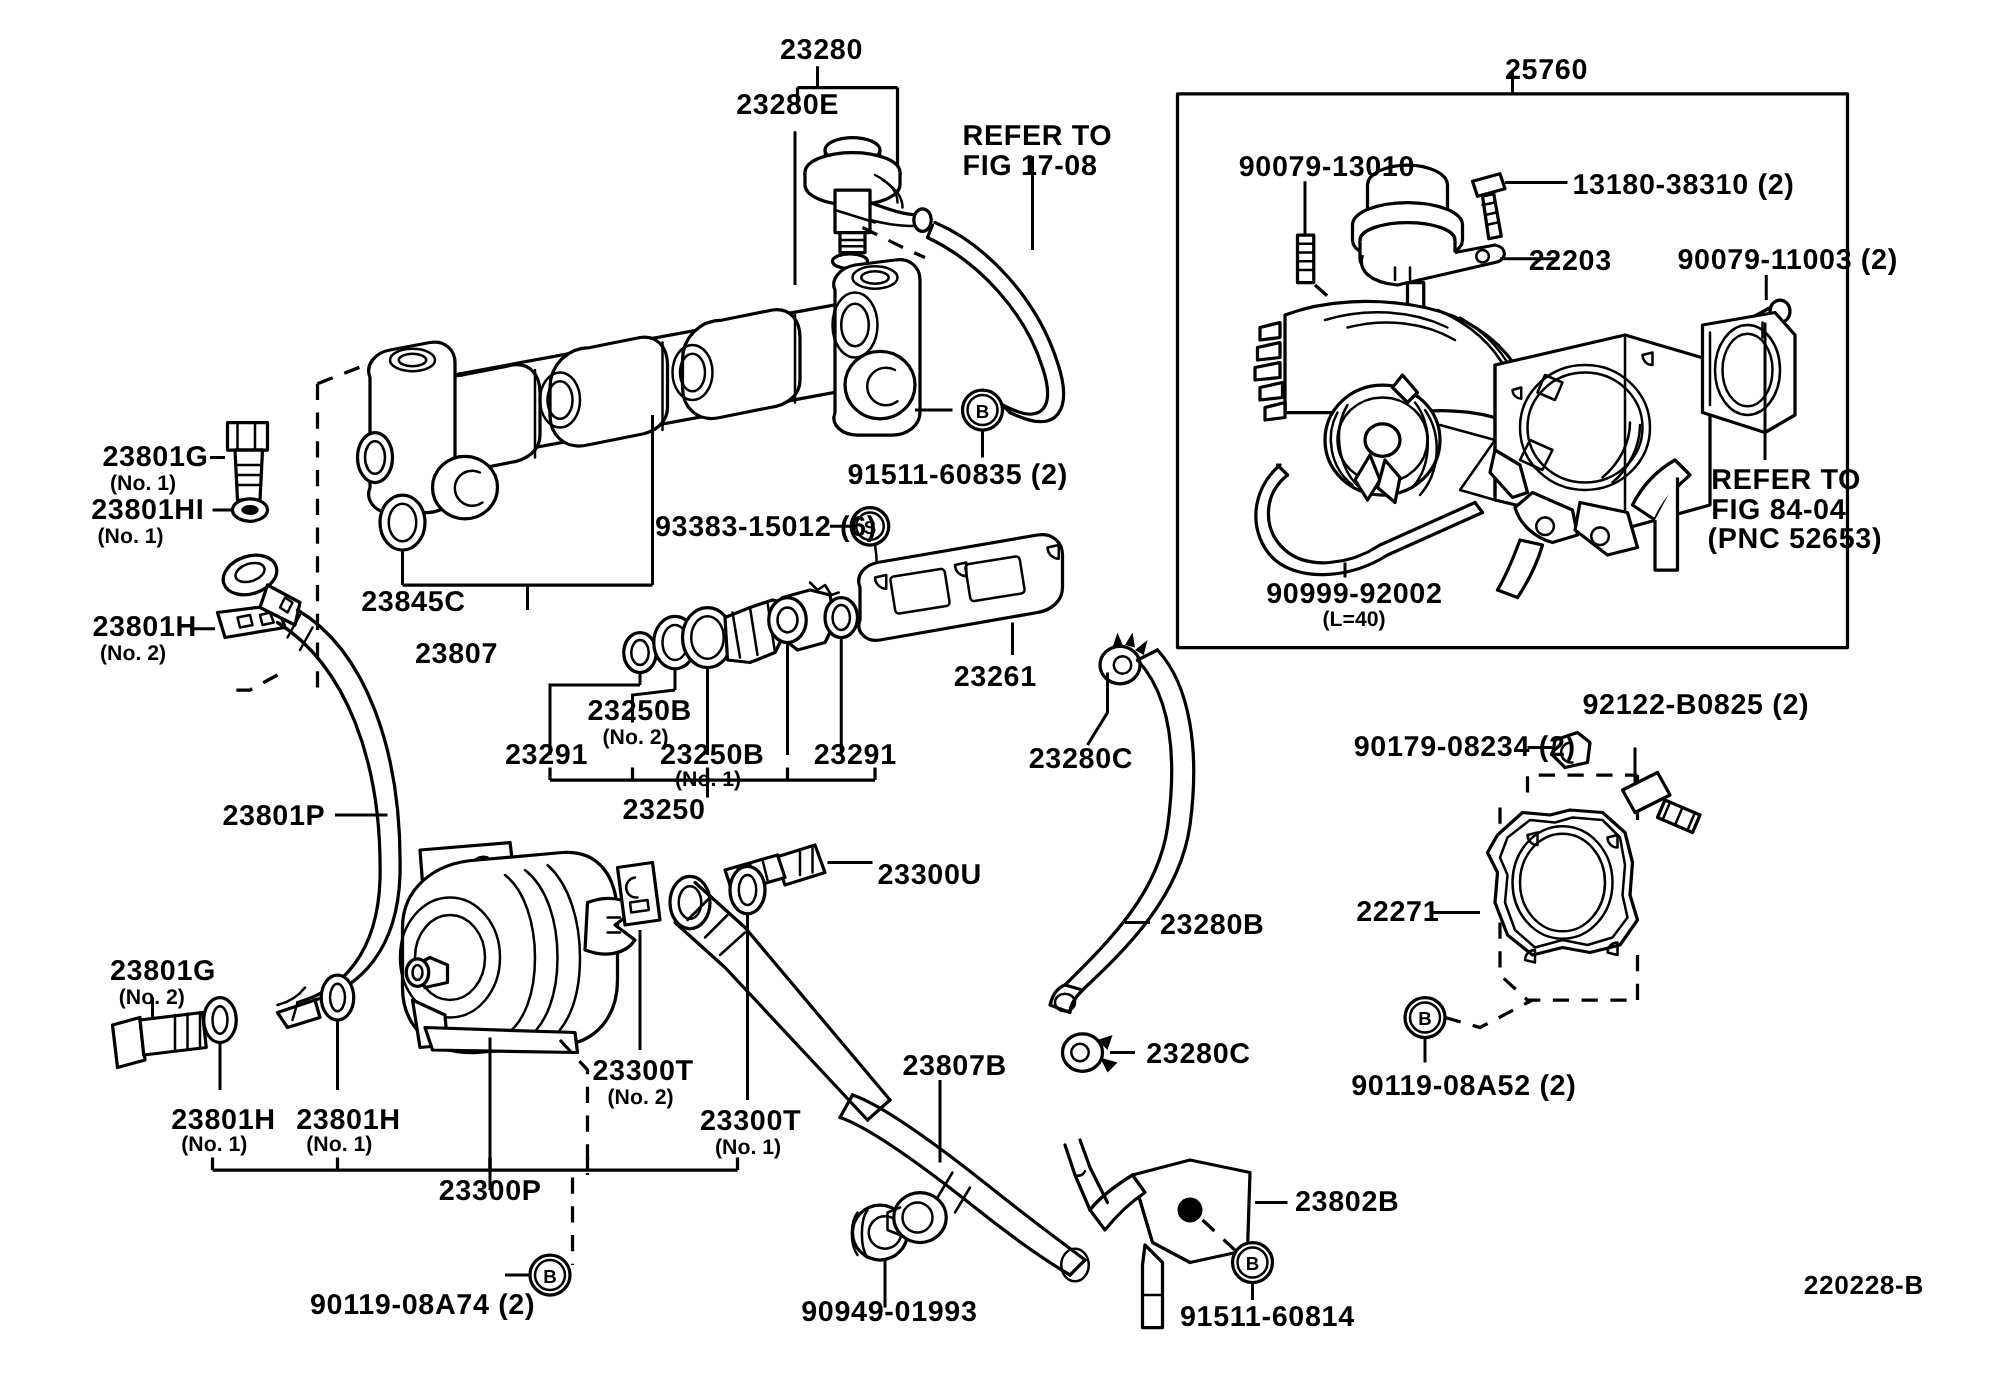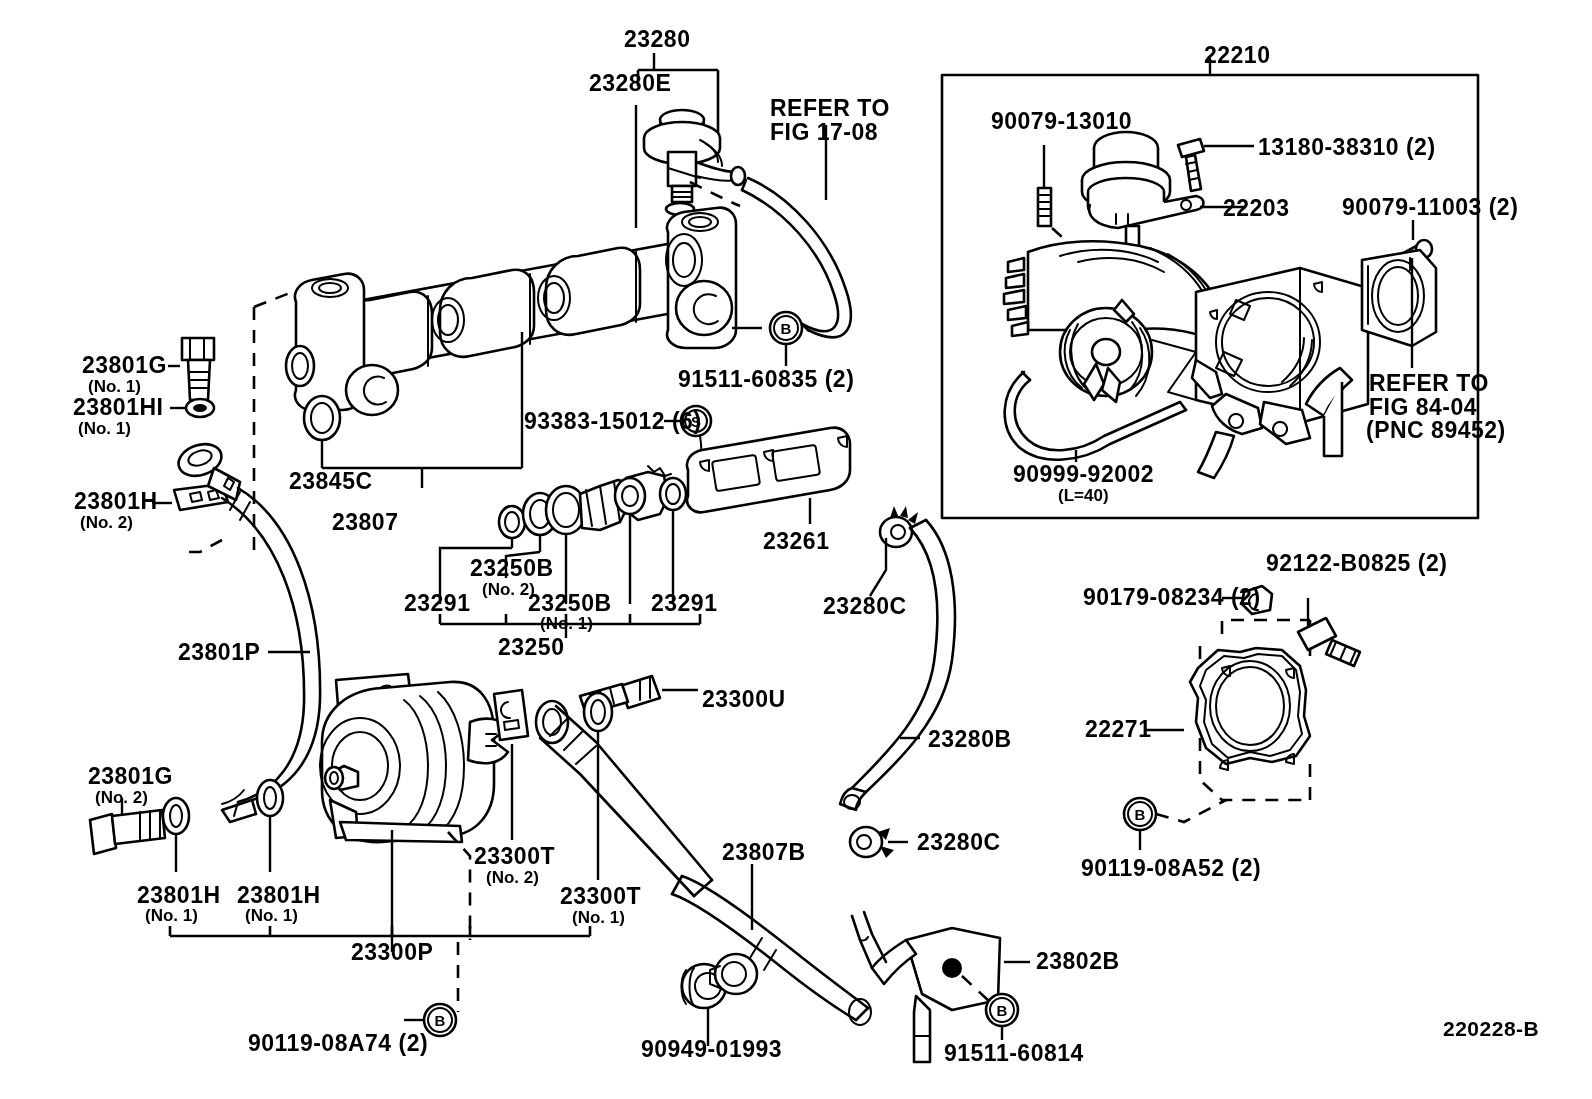--- a/index.html
+++ b/index.html
@@ -536,29 +536,29 @@
     <text x="1140" y="820">B</text>
   </g>
 </svg>
 
 <div class="lbl big" style="left:624px;top:28px;">23280</div>
 <div class="lbl big" style="left:589px;top:72px;">23280E</div>
 
 <div class="lbl big" style="left:770px;top:97px;">REFER TO</div>
 <div class="lbl big" style="left:770px;top:121px;">FIG 17-08</div>
 
-<div class="lbl big" style="left:1204px;top:44px;">22210</div>
-<div class="lbl big" style="left:991px;top:110px;text-align:right;">90079-13010</div>
+<div class="lbl big" style="left:1204px;top:44px;">25760</div>
+<div class="lbl big" style="left:991px;top:122px;text-align:right;">90079-13010</div>
 <div class="lbl big" style="left:1258px;top:136px;">13180-38310 (2)</div>
 <div class="lbl big" style="left:1223px;top:197px;">22203</div>
 <div class="lbl big" style="left:1342px;top:196px;">90079-11003 (2)</div>
 
 <div class="lbl big" style="left:1369px;top:372px;">REFER TO</div>
 <div class="lbl big" style="left:1369px;top:396px;">FIG 84-04</div>
-<div class="lbl big" style="left:1366px;top:419px;">(PNC 89452)</div>
+<div class="lbl big" style="left:1366px;top:419px;">(PNC 52653)</div>
 
 <div class="lbl big" style="left:1013px;top:463px;">90999-92002</div>
 <div class="lbl sub" style="left:1058px;top:487px;">(L=40)</div>
 
 <div class="lbl big" style="left:82px;top:354px;">23801G</div>
 <div class="lbl sub" style="left:88px;top:378px;">(No. 1)</div>
 
 <div class="lbl big" style="left:73px;top:396px;">23801HI</div>
 <div class="lbl sub" style="left:78px;top:420px;">(No. 1)</div>
 

